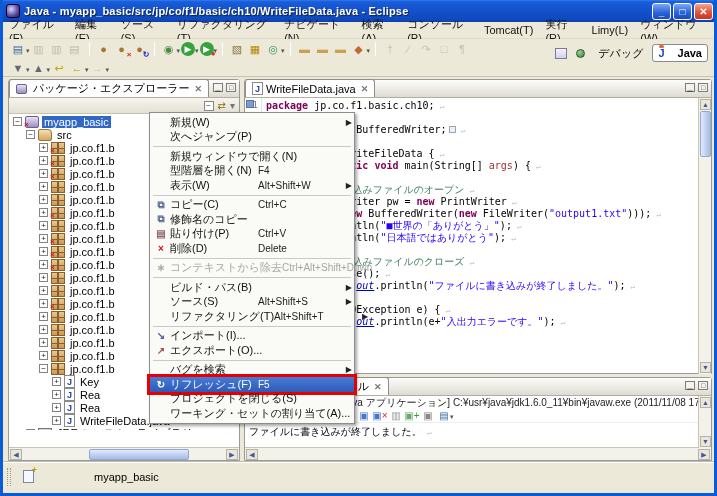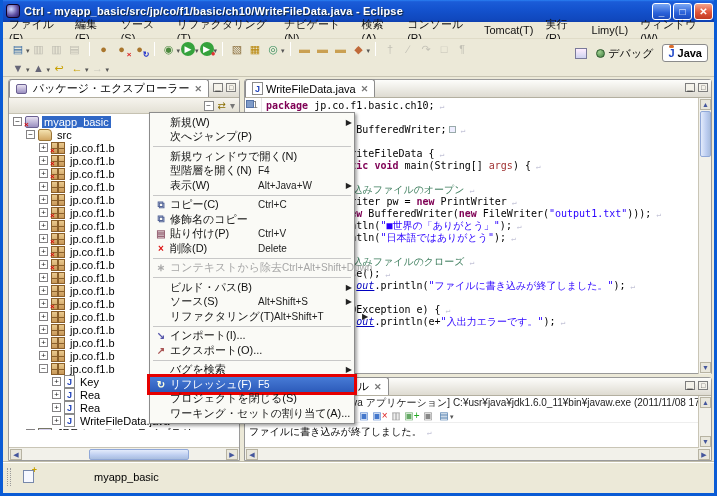--- a/index.html
+++ b/index.html
@@ -27,21 +27,21 @@
     border-bottom:1px solid #c8c4b2; }
   .trow { display:flex; align-items:center; height:20px; padding-left:6px; }
   .trow2 { height:17px; }
   .tsep { width:1px; height:14px; background:#c5c2b2; border-right:1px solid #fff; margin:0 5px; }
   .ticn { position:relative; width:16px; height:16px; margin:0 1px; border-radius:2px;
     display:flex; align-items:center; justify-content:center; font-size:11px; line-height:16px; }
   .ticn.dis { opacity:.35; filter:grayscale(1); }
   .ticn .bdg { position:absolute; right:-2px; bottom:-2px; font-size:8px; line-height:8px; font-weight:bold; }
   .dd { font-size:7px; color:#555; margin:4px 0 0 -1px; }
   .persp { position:absolute; right:6px; top:3px; height:22px; display:flex; align-items:center; font-size:11px; }
-  .pbtn { display:flex; align-items:center; gap:3px; padding:2px 5px; margin-left:4px; border-radius:3px;justify-content:flex-end; }
+  .pbtn { display:flex; align-items:center; gap:13px; padding:2px 5px; margin-left:4px; border-radius:3px;justify-content:flex-end; }
   .pbtn.active { background:#fff; border:1px solid #8b8b8b; font-weight:bold; }
   .bugico { width:9px; height:9px; border-radius:50%; background:radial-gradient(circle at 35% 30%,#9fd08f,#3f7d3f); border:1px solid #2d5a2d; }
   .javico { color:#1f47c8; font-weight:bold; font-size:11px; position:relative; }
   .javico:after { content:""; position:absolute; left:1px; top:-2px; width:5px; height:3px; background:#d96b2b; border-radius:2px; }
   .perspico { width:12px; height:11px; border:1px solid #7a7a9a; background:linear-gradient(180deg,#fef,#cfd3ef); }
   
   .panel { position:absolute; background:#fff; border:1px solid #9a9a9a; border-radius:3px 3px 0 0; }
   .vtabbar { height:18px; background:linear-gradient(180deg,#fdfdfb,#dedbd1); border-bottom:1px solid #b3afa0;
     display:flex; align-items:flex-end; font-size:11px; position:relative; }
   .vtab { display:flex; align-items:center; gap:3px; height:18px; padding:0 6px; color:#333;
@@ -128,21 +128,21 @@
   .sbtext { margin-left:60px; color:#000; }
   .grip { width:4px; height:18px; margin-left:4px; border-left:1px dotted #999; border-right:1px dotted #999; }
 </style>
 </head>
 <body>
 
 <div class="window">
 
   <div class="titlebar">
     <span class="ticon"></span>
-    <span class="ttext">Ctrl - myapp_basic/src/jp/co/f1/basic/ch10/WriteFileData.java - Eclipse</span>
+    <span class="ttext">Java - myapp_basic/src/jp/co/f1/basic/ch10/WriteFileData.java - Eclipse</span>
     <span class="tbtn">_</span>
     <span class="tbtn">□</span>
     <span class="tbtn close">✕</span>
   </div>
 
   <div class="menubar" id="menubar">
       <span class="mitem">ファイル(F)</span>
       <span class="mitem">編集(E)</span>
       <span class="mitem">ソース(S)</span>
       <span class="mitem">リファクタリング(T)</span>
@@ -554,21 +554,21 @@
       </div>
       <div class="mrow">
         <span class="micol"></span>
         <span class="mlab">型階層を開く(N)</span>
         <span class="macc">F4</span>
         <span class="msub"></span>
       </div>
       <div class="mrow">
         <span class="micol"></span>
         <span class="mlab">表示(W)</span>
-        <span class="macc">Alt+Java+W</span>
+        <span class="macc">Alt+Shift+W</span>
         <span class="msub">▶</span>
       </div>
       <div class="msep"></div>
       <div class="mrow">
         <span class="micol" style="color: rgb(85, 102, 153); font-weight: bold;">⧉</span>
         <span class="mlab">コピー(C)</span>
         <span class="macc">Ctrl+C</span>
         <span class="msub"></span>
       </div>
       <div class="mrow">

